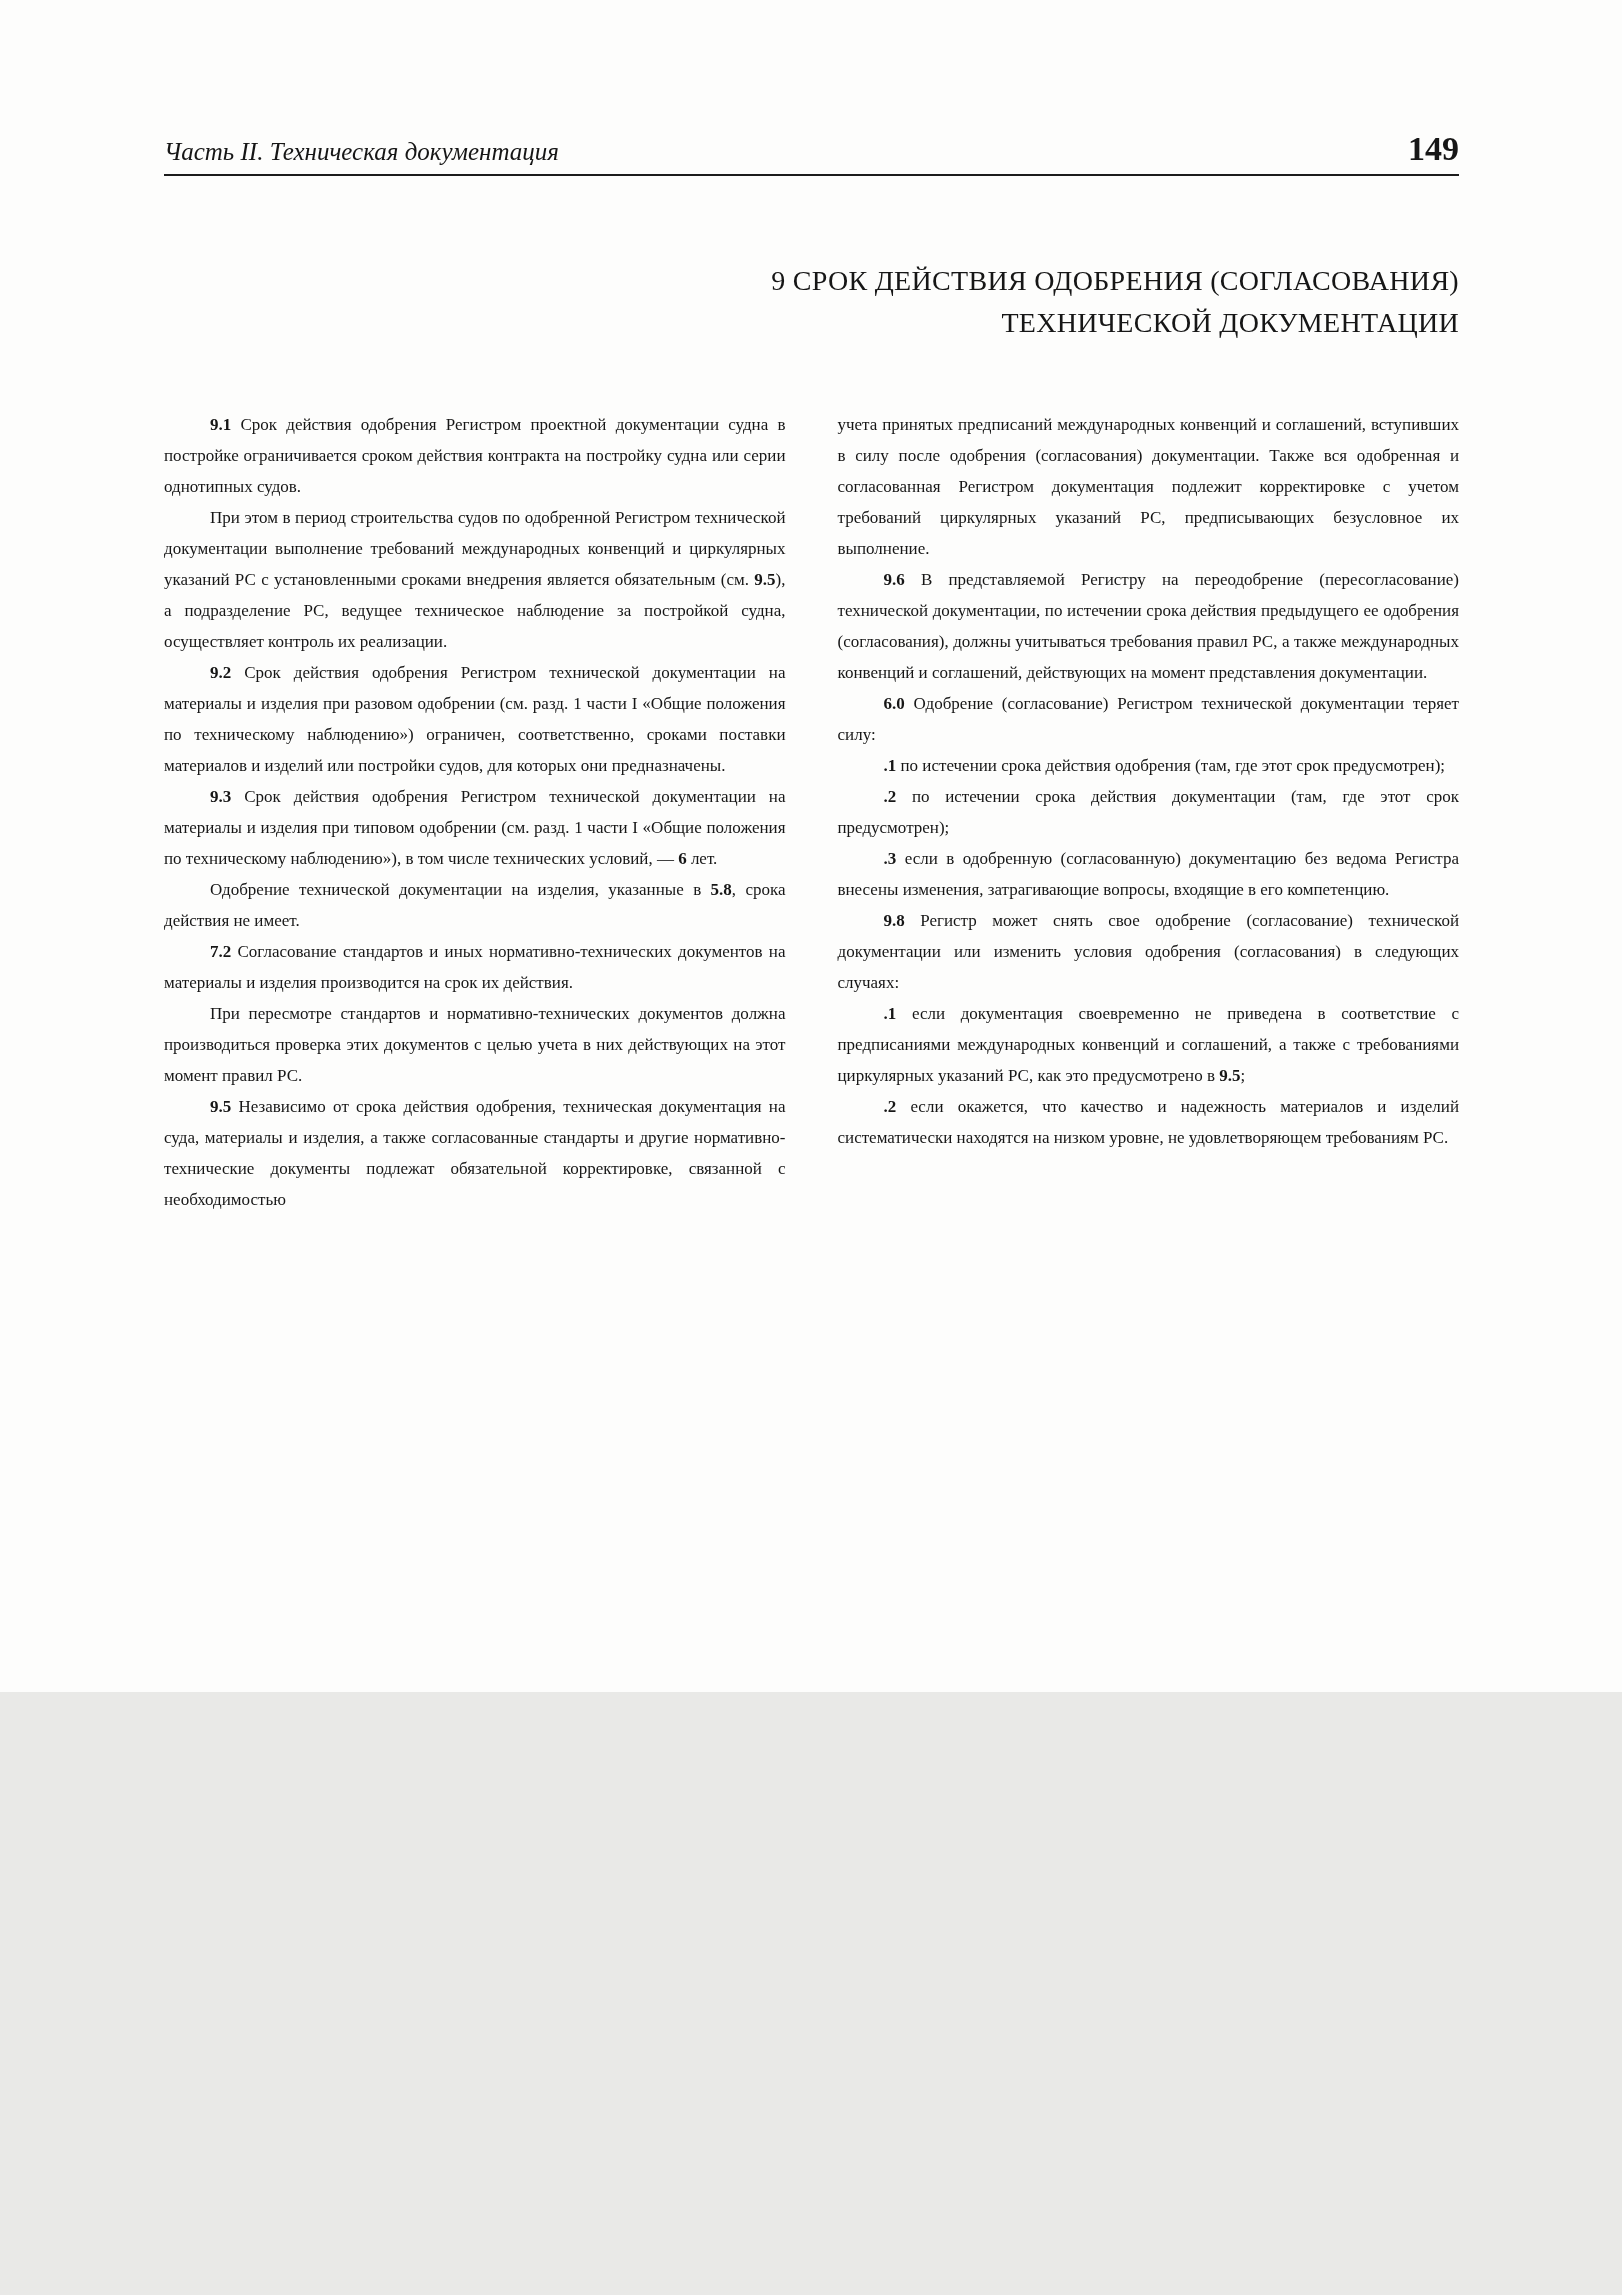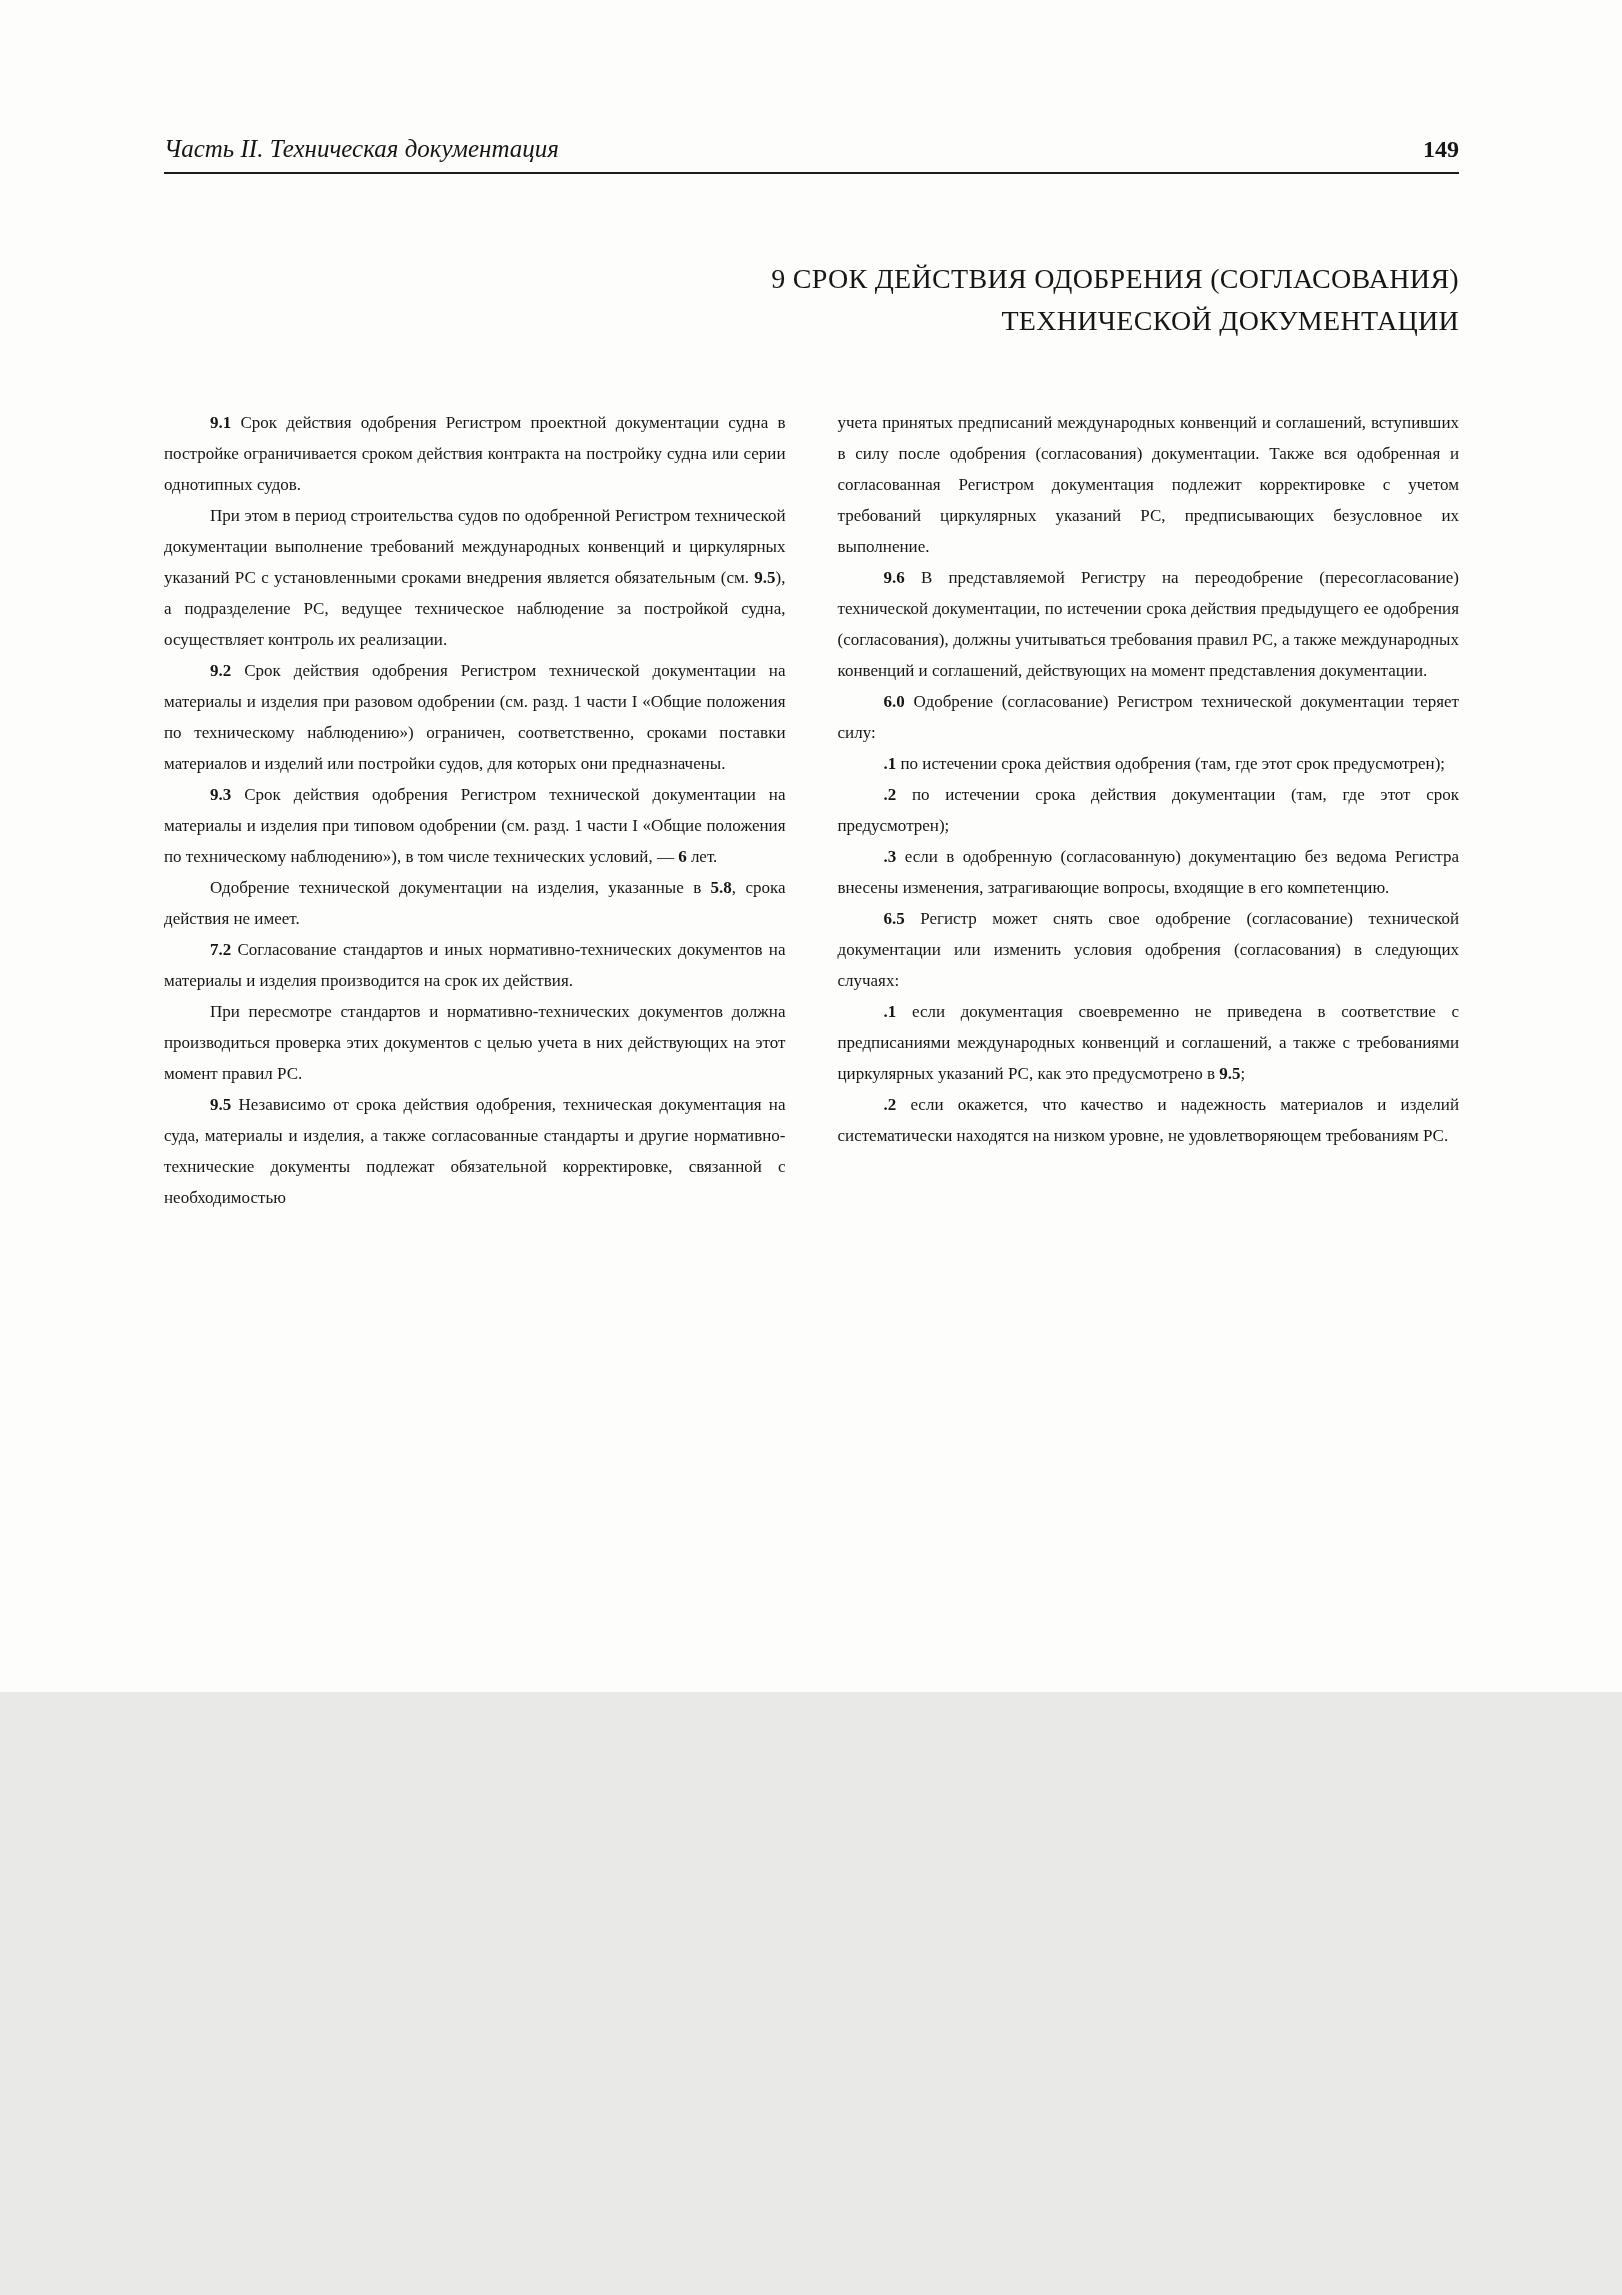--- a/index.html
+++ b/index.html
@@ -24,21 +24,21 @@
     align-items: baseline;
     font-size: 25px;
     line-height: 29px;
   }
   .running-title {
     font-style: italic;
   }
   .page-number {
     font-weight: bold;
     font-style: normal;
-    font-size: 24px;
+    font-size: 34px;
   }
   .header-rule {
     margin-top: 7.9px;
     height: 2.6px;
     background: #1c1c1c;
   }
   h1.section-title {
     margin: 84px 0 8px 0;
     text-align: right;
     font-size: 28px;
@@ -95,20 +95,20 @@
         <p class="para"><span>При пересмотре стандартов и нормативно-технических документов должна производиться проверка этих документов с целью учета в них действующих на этот момент правил РС.</span></p>
         <p class="para"><span class="b">9.5</span><span> Независимо от срока действия одобрения, техническая документация на суда, материалы и изделия, а также согласованные стандарты и другие нормативно-технические документы подлежат обязательной корректировке, связанной с необходимостью</span></p>
       </div>
     <div class="col">
         <p class="para noindent"><span>учета принятых предписаний международных конвенций и соглашений, вступивших в силу после одобрения (согласования) документации. Также вся одобренная и согласованная Регистром документация подлежит корректировке с учетом требований циркулярных указаний РС, предписывающих безусловное их выполнение.</span></p>
         <p class="para"><span class="b">9.6</span><span> В представляемой Регистру на переодобрение (пересогласование) технической документации, по истечении срока действия предыдущего ее одобрения (согласования), должны учитываться требования правил РС, а также международных конвенций и соглашений, действующих на момент представления документации.</span></p>
         <p class="para"><span class="b">6.0</span><span> Одобрение (согласование) Регистром технической документации теряет силу:</span></p>
         <p class="para"><span class="b">.1</span><span> по истечении срока действия одобрения (там, где этот срок предусмотрен);</span></p>
         <p class="para"><span class="b">.2</span><span> по истечении срока действия документации (там, где этот срок предусмотрен);</span></p>
         <p class="para"><span class="b">.3</span><span> если в одобренную (согласованную) документацию без ведома Регистра внесены изменения, затрагивающие вопросы, входящие в его компетенцию.</span></p>
-        <p class="para"><span class="b">6.5</span><span> Регистр может снять свое одобрение (согласование) технической документации или изменить условия одобрения (согласования) в следующих случаях:</span></p>
+        <p class="para"><span class="b">9.8</span><span> Регистр может снять свое одобрение (согласование) технической документации или изменить условия одобрения (согласования) в следующих случаях:</span></p>
         <p class="para"><span class="b">.1</span><span> если документация своевременно не приведена в соответствие с предписаниями международных конвенций и соглашений, а также с требованиями циркулярных указаний РС, как это предусмотрено в </span><span class="b">9.5</span><span>;</span></p>
         <p class="para"><span class="b">.2</span><span> если окажется, что качество и надежность материалов и изделий систематически находятся на низком уровне, не удовлетворяющем требованиям РС.</span></p>
       </div>
   </div>
 
 </div>
 
 
 </body></html>

